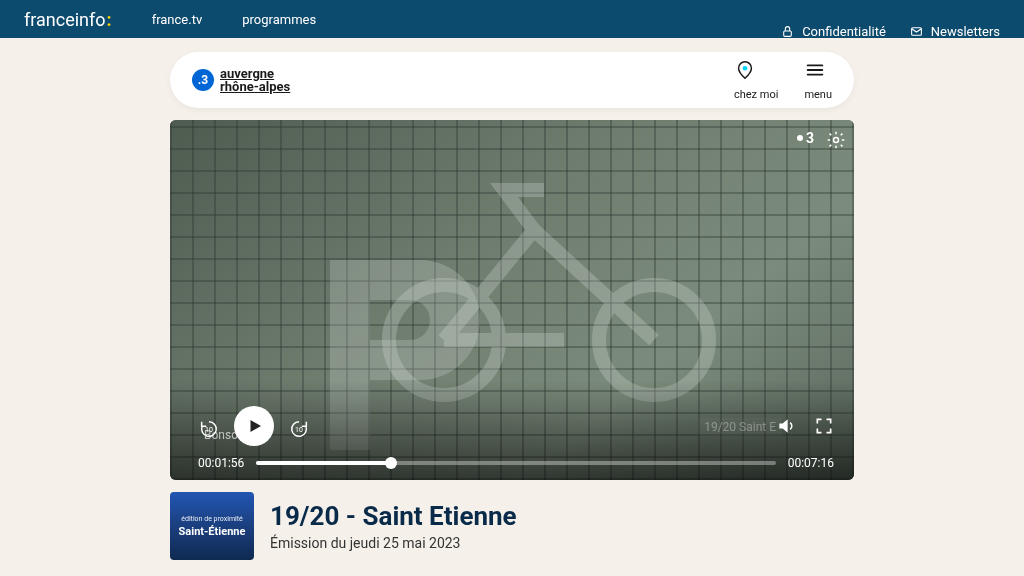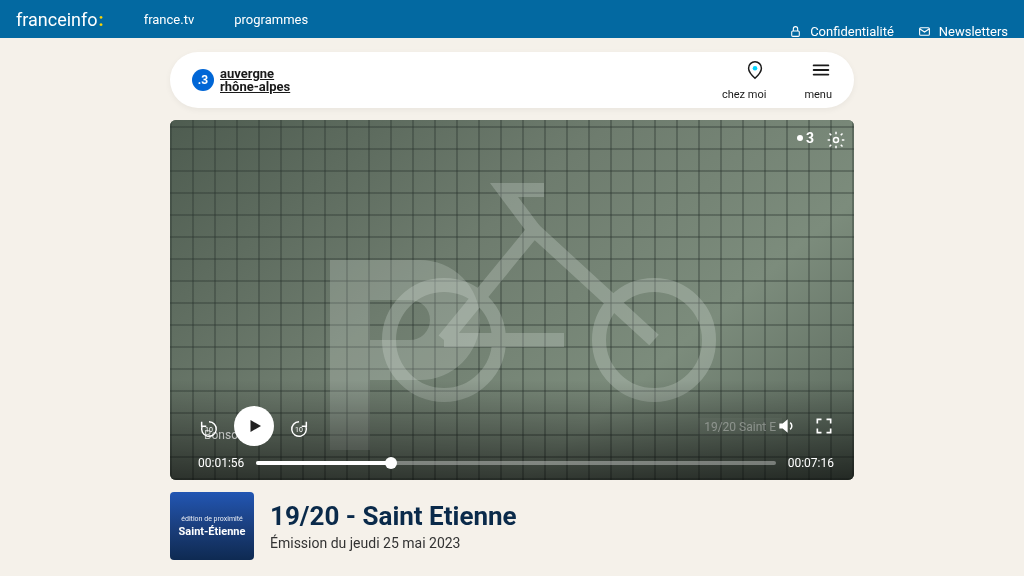--- a/index.html
+++ b/index.html
@@ -5,25 +5,25 @@
   * { margin: 0; padding: 0; box-sizing: border-box; }
   body {
     font-family: -apple-system, BlinkMacSystemFont, "Segoe UI", Roboto, Helvetica, Arial, sans-serif;
     background: #f5f1ea;
     width: 1024px;
     height: 576px;
     overflow: hidden;
   }
 
   .topbar {
-    background: #0369a1;
+    background: #0c4a6e;
     height: 38px;
     display: flex;
     align-items: center;
-    padding: 0 16px;
+    padding: 0 24px;
     color: #fff;
     font-size: 13px;
   }
   .topbar-left { display: flex; align-items: center; gap: 40px; }
   .topbar-brand { font-size: 18px; font-weight: 400; display: flex; align-items: center; }
   .topbar-brand .colon { color: #ffd600; font-weight: 700; margin-left: 1px; }
   .topbar-link { color: #fff; cursor: pointer; }
   .topbar-right { margin-left: auto; display: flex; align-items: center; gap: 24px; }
   .topbar-right-item { display: flex; align-items: center; gap: 8px; cursor: pointer; margin-top: 24px; }
   .topbar-right-item svg { width: 13px; height: 13px; }
@@ -40,21 +40,21 @@
   }
   .logo3 { display: flex; align-items: center; gap: 6px; }
   .logo3-dot3 {
     width: 22px; height: 22px; border-radius: 50%;
     background: #0066d6;
     display: flex; align-items: center; justify-content: center;
     color: #fff; font-size: 12px; font-weight: 700;
   }
   .logo3-text { line-height: 1; font-size: 13px; font-weight: 700; color: #1a1a1a; text-decoration: underline; }
   .header-actions { margin-left: auto; display: flex; align-items: center; gap: 26px; }
-  .header-action { display: flex; flex-direction: column; align-items: flex-end; gap: 7px; cursor: pointer; position: relative; margin-left: 12px; }
+  .header-action { display: flex; flex-direction: column; align-items: flex-start; gap: 7px; cursor: pointer; position: relative; }
   .header-action-label { font-size: 11px; color: #1a1a1a; }
   .header-action svg { width: 22px; height: 22px; }
   .programmes-underline {
     position: absolute; bottom: -8px; left: 50%; transform: translateX(-50%);
     width: 38px; height: 6px;
   }
 
   .player-wrap {
     margin: 12px 170px 0 170px;
     border-radius: 6px;

